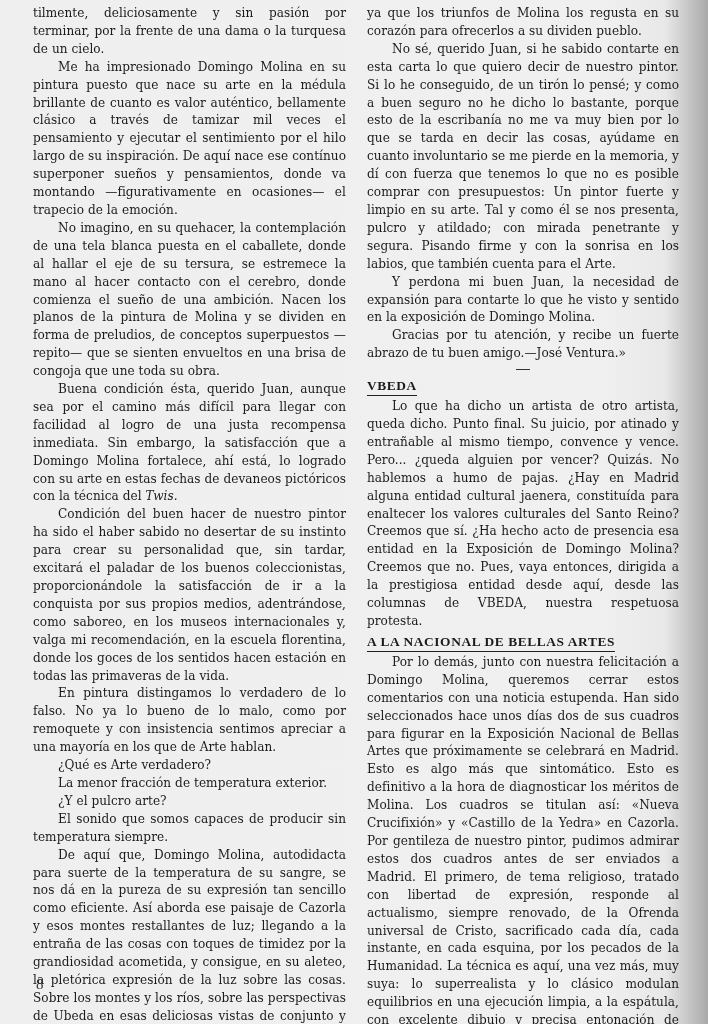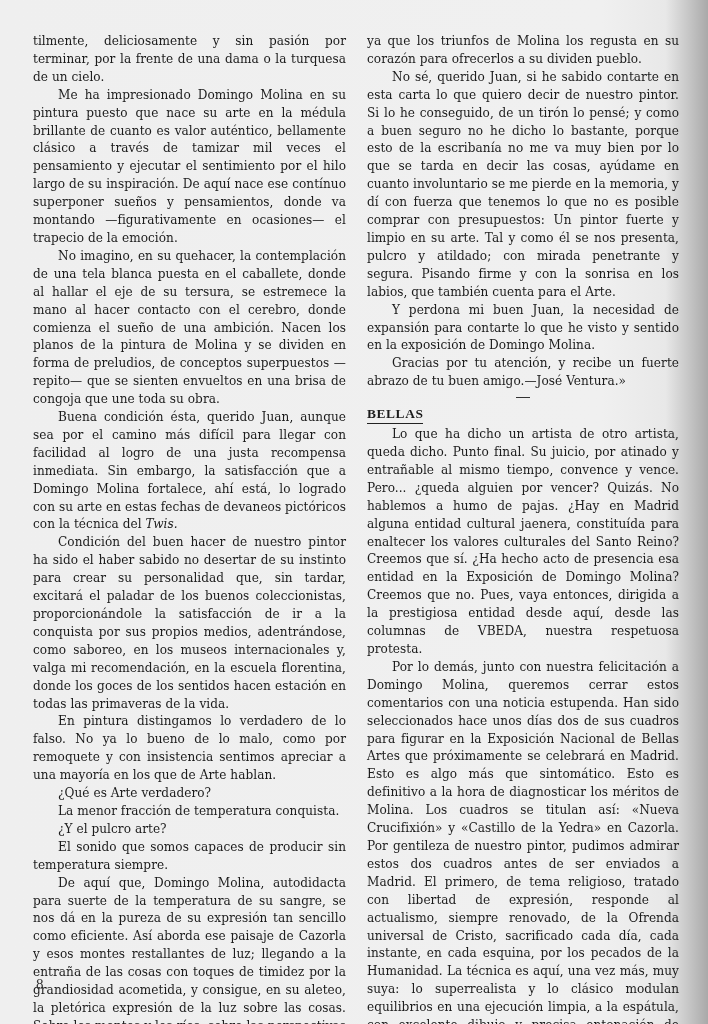--- a/index.html
+++ b/index.html
@@ -14,21 +14,21 @@
     background: linear-gradient(to right, #efefef 0%, #f0f0f0 85%, #e8e8e8 94%, #c9c9c9 97%, #a9a9a9 100%);
   }
   .col {
     position: absolute; top: 5px;
     font-size: 12.1px; line-height: 17.9px;
     text-align: justify; letter-spacing: 0.05px;
   }
   .col.left { left: 33px; width: 313px; }
   .col.right { left: 367px; width: 312px; }
   .col p { margin: 0; text-indent: 25px; }
-  .col p.noindent { text-indent: 0; margin-top: 28px; }
+  .col p.noindent { text-indent: 0; }
   .col p.dialog { text-indent: 25px; }
   .heading {
     font-family: "Liberation Serif", serif;
     font-weight: bold; font-size: 13.4px; letter-spacing: 0.6px;
     display: inline-block; border-bottom: 1.6px solid #222;
     line-height: 16px; padding-bottom: 1px; margin: 3px 0 2px 0;
   }
   .dash-sep { text-align: center; line-height: 12px; height: 12px; }
   .dash-sep span { display: inline-block; width: 14px; border-top: 1.5px solid #333; vertical-align: middle; }
   .page-number {
@@ -43,35 +43,36 @@
 <div class="page">
 
   <div class="col left">
     <p class="noindent">tilmente, deliciosamente y sin pasión por terminar, por la frente de una dama o la turquesa de un cielo.</p>
     <p>Me ha impresionado Domingo Molina en su pintura puesto que nace su arte en la médula brillante de cuanto es valor auténtico, bellamente clásico a través de tamizar mil veces el pensamiento y ejecutar el sentimiento por el hilo largo de su inspiración. De aquí nace ese contínuo superponer sueños y pensamientos, donde va montando —figurativamente en ocasiones— el trapecio de la emoción.</p>
     <p>No imagino, en su quehacer, la contemplación de una tela blanca puesta en el caballete, donde al hallar el eje de su tersura, se estremece la mano al hacer contacto con el cerebro, donde comienza el sueño de una ambición. Nacen los planos de la pintura de Molina y se dividen en forma de preludios, de conceptos superpuestos —repito— que se sienten envueltos en una brisa de congoja que une toda su obra.</p>
     <p><span>Buena condición ésta, querido Juan, aunque sea por el camino más difícil para llegar con facilidad al logro de una justa recompensa inmediata. Sin embargo, la satisfacción que a Domingo Molina fortalece, ahí está, lo logrado con su arte en estas fechas de devaneos pictóricos con la técnica del</span> <em>Twis.</em></p>
     <p>Condición del buen hacer de nuestro pintor ha sido el haber sabido no desertar de su instinto para crear su personalidad que, sin tardar, excitará el paladar de los buenos coleccionistas, proporcionándole la satisfacción de ir a la conquista por sus propios medios, adentrándose, como saboreo, en los museos internacionales y, valga mi recomendación, en la escuela florentina, donde los goces de los sentidos hacen estación en todas las primaveras de la vida.</p>
     <p>En pintura distingamos lo verdadero de lo falso. No ya lo bueno de lo malo, como por remoquete y con insistencia sentimos apreciar a una mayoría en los que de Arte hablan.</p>
     <p class="dialog">¿Qué es Arte verdadero?</p>
-    <p class="dialog">La menor fracción de temperatura conquista.</p>
+    <p class="dialog">La menor fracción de temperatura exterior.</p>
     <p class="dialog">¿Y el pulcro arte?</p>
     <p class="dialog">El sonido que somos capaces de producir sin temperatura siempre.</p>
     <p>De aquí que, Domingo Molina, autodidacta para suerte de la temperatura de su sangre, se nos dá en la pureza de su expresión tan sencillo como eficiente. Así aborda ese paisaje de Cazorla y esos montes restallantes de luz; llegando a la entraña de las cosas con toques de timidez por la grandiosidad acometida, y consigue, en su aleteo, la pletórica expresión de la luz sobre las cosas. Sobre los montes y los ríos, sobre las perspectivas de Ubeda en esas deliciosas vistas de conjunto y en esos rincones sabidos sujetar en el momento justo en que la materia voló para quedarnos con el perfume del ambiente. Ello es el recuento de una labor llevada con el corazón, donde vienen escasas las horas de todos los días para madurar tan grande empeño.</p>
 
   </div>
 
   <div class="col right">
     <p class="noindent">ya que los triunfos de Molina los regusta en su corazón para ofrecerlos a su dividen pueblo.</p>
     <p>No sé, querido Juan, si he sabido contarte en esta carta lo que quiero decir de nuestro pintor. Si lo he conseguido, de un tirón lo pensé; y como a buen seguro no he dicho lo bastante, porque esto de la escribanía no me va muy bien por lo que se tarda en decir las cosas, ayúdame en cuanto involuntario se me pierde en la memoria, y dí con fuerza que tenemos lo que no es posible comprar con presupuestos: Un pintor fuerte y limpio en su arte. Tal y como él se nos presenta, pulcro y atildado; con mirada penetrante y segura. Pisando firme y con la sonrisa en los labios, que también cuenta para el Arte.</p>
     <p>Y perdona mi buen Juan, la necesidad de expansión para contarte lo que he visto y sentido en la exposición de Domingo Molina.</p>
     <p>Gracias por tu atención, y recibe un fuerte abrazo de tu buen amigo.—José Ventura.»</p>
     <div class="dash-sep"><span></span></div>
 
-    <div class="heading">BELLAS</div>
+    <div class="heading">VBEDA</div>
     <p>Lo que ha dicho un artista de otro artista, queda dicho. Punto final. Su juicio, por atinado y entrañable al mismo tiempo, convence y vence. Pero... ¿queda alguien por vencer? Quizás. No hablemos a humo de pajas. ¿Hay en Madrid alguna entidad cultural jaenera, constituída para enaltecer los valores culturales del Santo Reino? Creemos que sí. ¿Ha hecho acto de presencia esa entidad en la Exposición de Domingo Molina? Creemos que no. Pues, vaya entonces, dirigida a la prestigiosa entidad desde aquí, desde las columnas de VBEDA, nuestra respetuosa protesta.</p>
 
+    <div class="heading">A LA NACIONAL DE BELLAS ARTES</div>
     <p>Por lo demás, junto con nuestra felicitación a Domingo Molina, queremos cerrar estos comentarios con una noticia estupenda. Han sido seleccionados hace unos días dos de sus cuadros para figurar en la Exposición Nacional de Bellas Artes que próximamente se celebrará en Madrid. Esto es algo más que sintomático. Esto es definitivo a la hora de diagnosticar los méritos de Molina. Los cuadros se titulan así: «Nueva Crucifixión» y «Castillo de la Yedra» en Cazorla. Por gentileza de nuestro pintor, pudimos admirar estos dos cuadros antes de ser enviados a Madrid. El primero, de tema religioso, tratado con libertad de expresión, responde al actualismo, siempre renovado, de la Ofrenda universal de Cristo, sacrificado cada día, cada instante, en cada esquina, por los pecados de la Humanidad. La técnica es aquí, una vez más, muy suya: lo superrealista y lo clásico modulan equilibrios en una ejecución limpia, a la espátula, con excelente dibujo y precisa entonación de color. Calidades presentes igualmente en el otro cuadro seleccionado, «Castillo de la Yedra», cuya sencillez temática no empece trascendencias de gran envergadura, plasmadas en «ciertas geometrizaciones» (subrayamos la frase de Faraldo).</p>
     
   </div>
 
   <div class="page-number">8</div>
 </div>
 
 </body></html>

